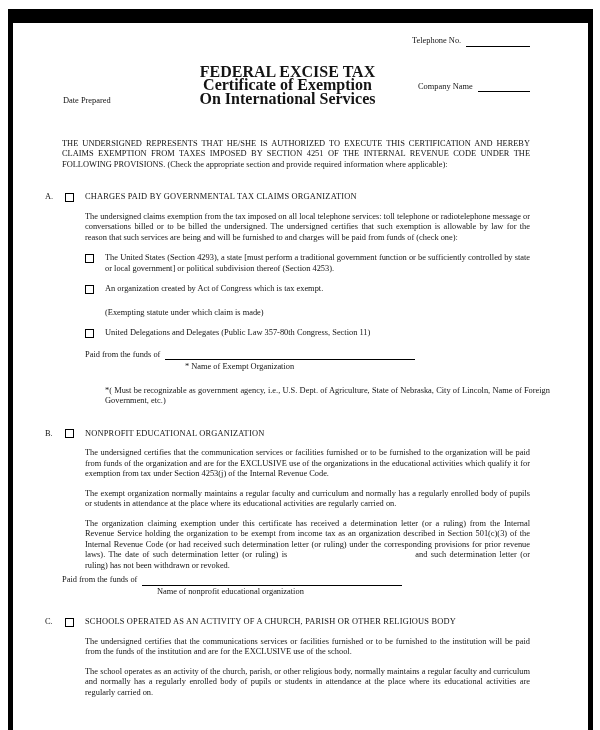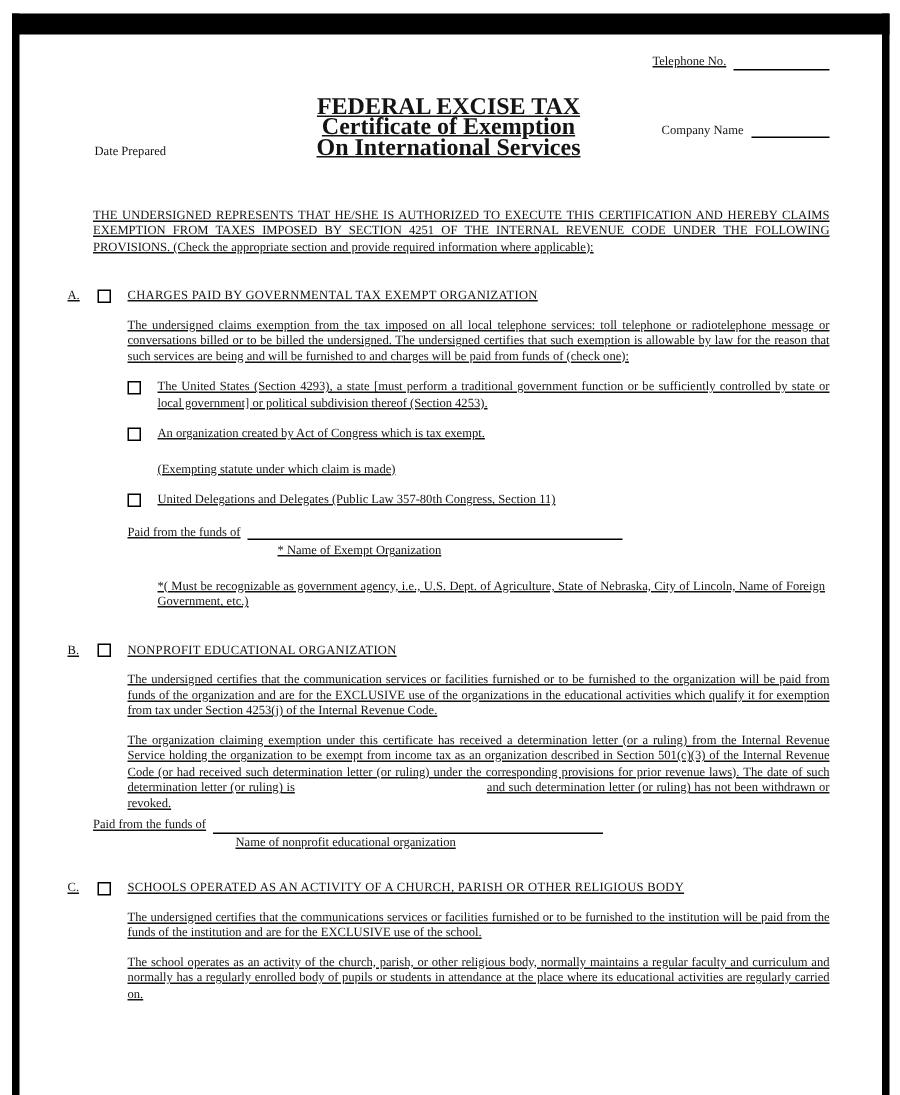--- a/index.html
+++ b/index.html
@@ -5,21 +5,21 @@
   * { margin:0; padding:0; box-sizing:border-box; }
   html,body { background:#ffffff; }
   .page {
     position:relative; width:600px; height:730px; background:#fff;
     font-family:"Liberation Serif", serif; color:#141414; overflow:hidden;
   }
   .bar-top  { position:absolute; left:8px; right:7px; top:9px; height:14px; background:#000; }
   .bar-left { position:absolute; left:8px;  top:9px; bottom:0; width:5px; background:#000; }
   .bar-right{ position:absolute; right:7px; top:9px; bottom:0; width:5px; background:#000; }
 
-  .content { position:absolute; left:45px; right:47px; top:36px; font-size:8.4px; line-height:1.25;text-decoration:underline; }
+  .content { position:absolute; left:45px; right:70px; top:36px; font-size:8.4px; line-height:1.25; }
 
   .tel-row { width:118px; margin-left:auto; display:flex; align-items:flex-end; }
   .wline { border-bottom:1px solid #000; height:9px; flex:1; margin-left:5px; }
 
   .title-block { position:relative; margin-top:18px; height:50px; }
   .titles { text-align:center; font-weight:bold; font-size:16px; line-height:13.5px; }
   .company-row { position:absolute; right:0; top:17px; width:112px; display:flex; align-items:flex-end; font-size:8.4px; font-weight:normal; }
   .date-row { position:absolute; left:18px; top:31px; font-size:8.4px; }
 
   .intro { margin-top:24px; margin-left:17px; text-align:justify; }
@@ -80,21 +80,21 @@
       <div class="date-row">
         <span>Date Prepared</span>
       </div>
     </div>
 
     <p class="intro">THE UNDERSIGNED REPRESENTS THAT HE/SHE IS AUTHORIZED TO EXECUTE THIS CERTIFICATION AND HEREBY CLAIMS EXEMPTION FROM TAXES IMPOSED BY SECTION 4251 OF THE INTERNAL REVENUE CODE UNDER THE FOLLOWING PROVISIONS. (Check the appropriate section and provide required information where applicable):</p>
 
     <div class="sec-head a">
       <span class="letter">A.</span>
       <span class="cb"></span>
-      <span class="head-label">CHARGES PAID BY GOVERNMENTAL TAX EXEMPT ORGANIZATION</span>
+      <span class="head-label">CHARGES PAID BY GOVERNMENTAL TAX CLAIMS ORGANIZATION</span>
     </div>
     <div class="sec-body">
       <p class="just">The undersigned claims exemption from the tax imposed on all local telephone services: toll telephone or radiotelephone message or conversations billed or to be billed the undersigned. The undersigned certifies that such exemption is allowable by law for the reason that such services are being and will be furnished to and charges will be paid from funds of (check one):</p>
 
       <div class="opt">
         <span class="cb"></span>
         <p>The United States (Section 4293), a state [must perform a traditional government function or be sufficiently controlled by state or local government] or political subdivision thereof (Section 4253).</p>
       </div>
       <div class="opt">
         <span class="cb"></span>
@@ -117,20 +117,21 @@
       <div class="footnote">*( Must be recognizable as government agency, i.e., U.S. Dept. of Agriculture, State of Nebraska, City of Lincoln, Name of Foreign Government, etc.)</div>
     </div>
 
     <div class="sec-head b">
       <span class="letter">B.</span>
       <span class="cb"></span>
       <span class="head-label">NONPROFIT EDUCATIONAL ORGANIZATION</span>
     </div>
     <div class="sec-body">
       <p class="just">The undersigned certifies that the communication services or facilities furnished or to be furnished to the organization will be paid from funds of the organization and are for the EXCLUSIVE use of the organizations in the educational activities which qualify it for exemption from tax under Section 4253(j) of the Internal Revenue Code.</p>
+      <p class="just">The exempt organization normally maintains a regular faculty and curriculum and normally has a regularly enrolled body of pupils or students in attendance at the place where its educational activities are regularly carried on.</p>
       <p class="just"><span>The organization claiming exemption under this certificate has received a determination letter (or a ruling) from the Internal Revenue Service holding the organization to be exempt from income tax as an organization described in Section 501(c)(3) of the Internal Revenue Code (or had received such determination letter (or ruling) under the corresponding provisions for prior revenue laws).  The date of such determination letter (or ruling) is</span><span class="blank-gap"></span><span>and such determination letter (or ruling) has not been withdrawn or revoked.</span></p>
 
       <div class="paid-row paid-row-b">
         <span>Paid from the funds of</span>
         <span class="wline"></span>
       </div>
       <div class="caption-b">Name of nonprofit educational organization</div>
     </div>
 
     <div class="sec-head c">

